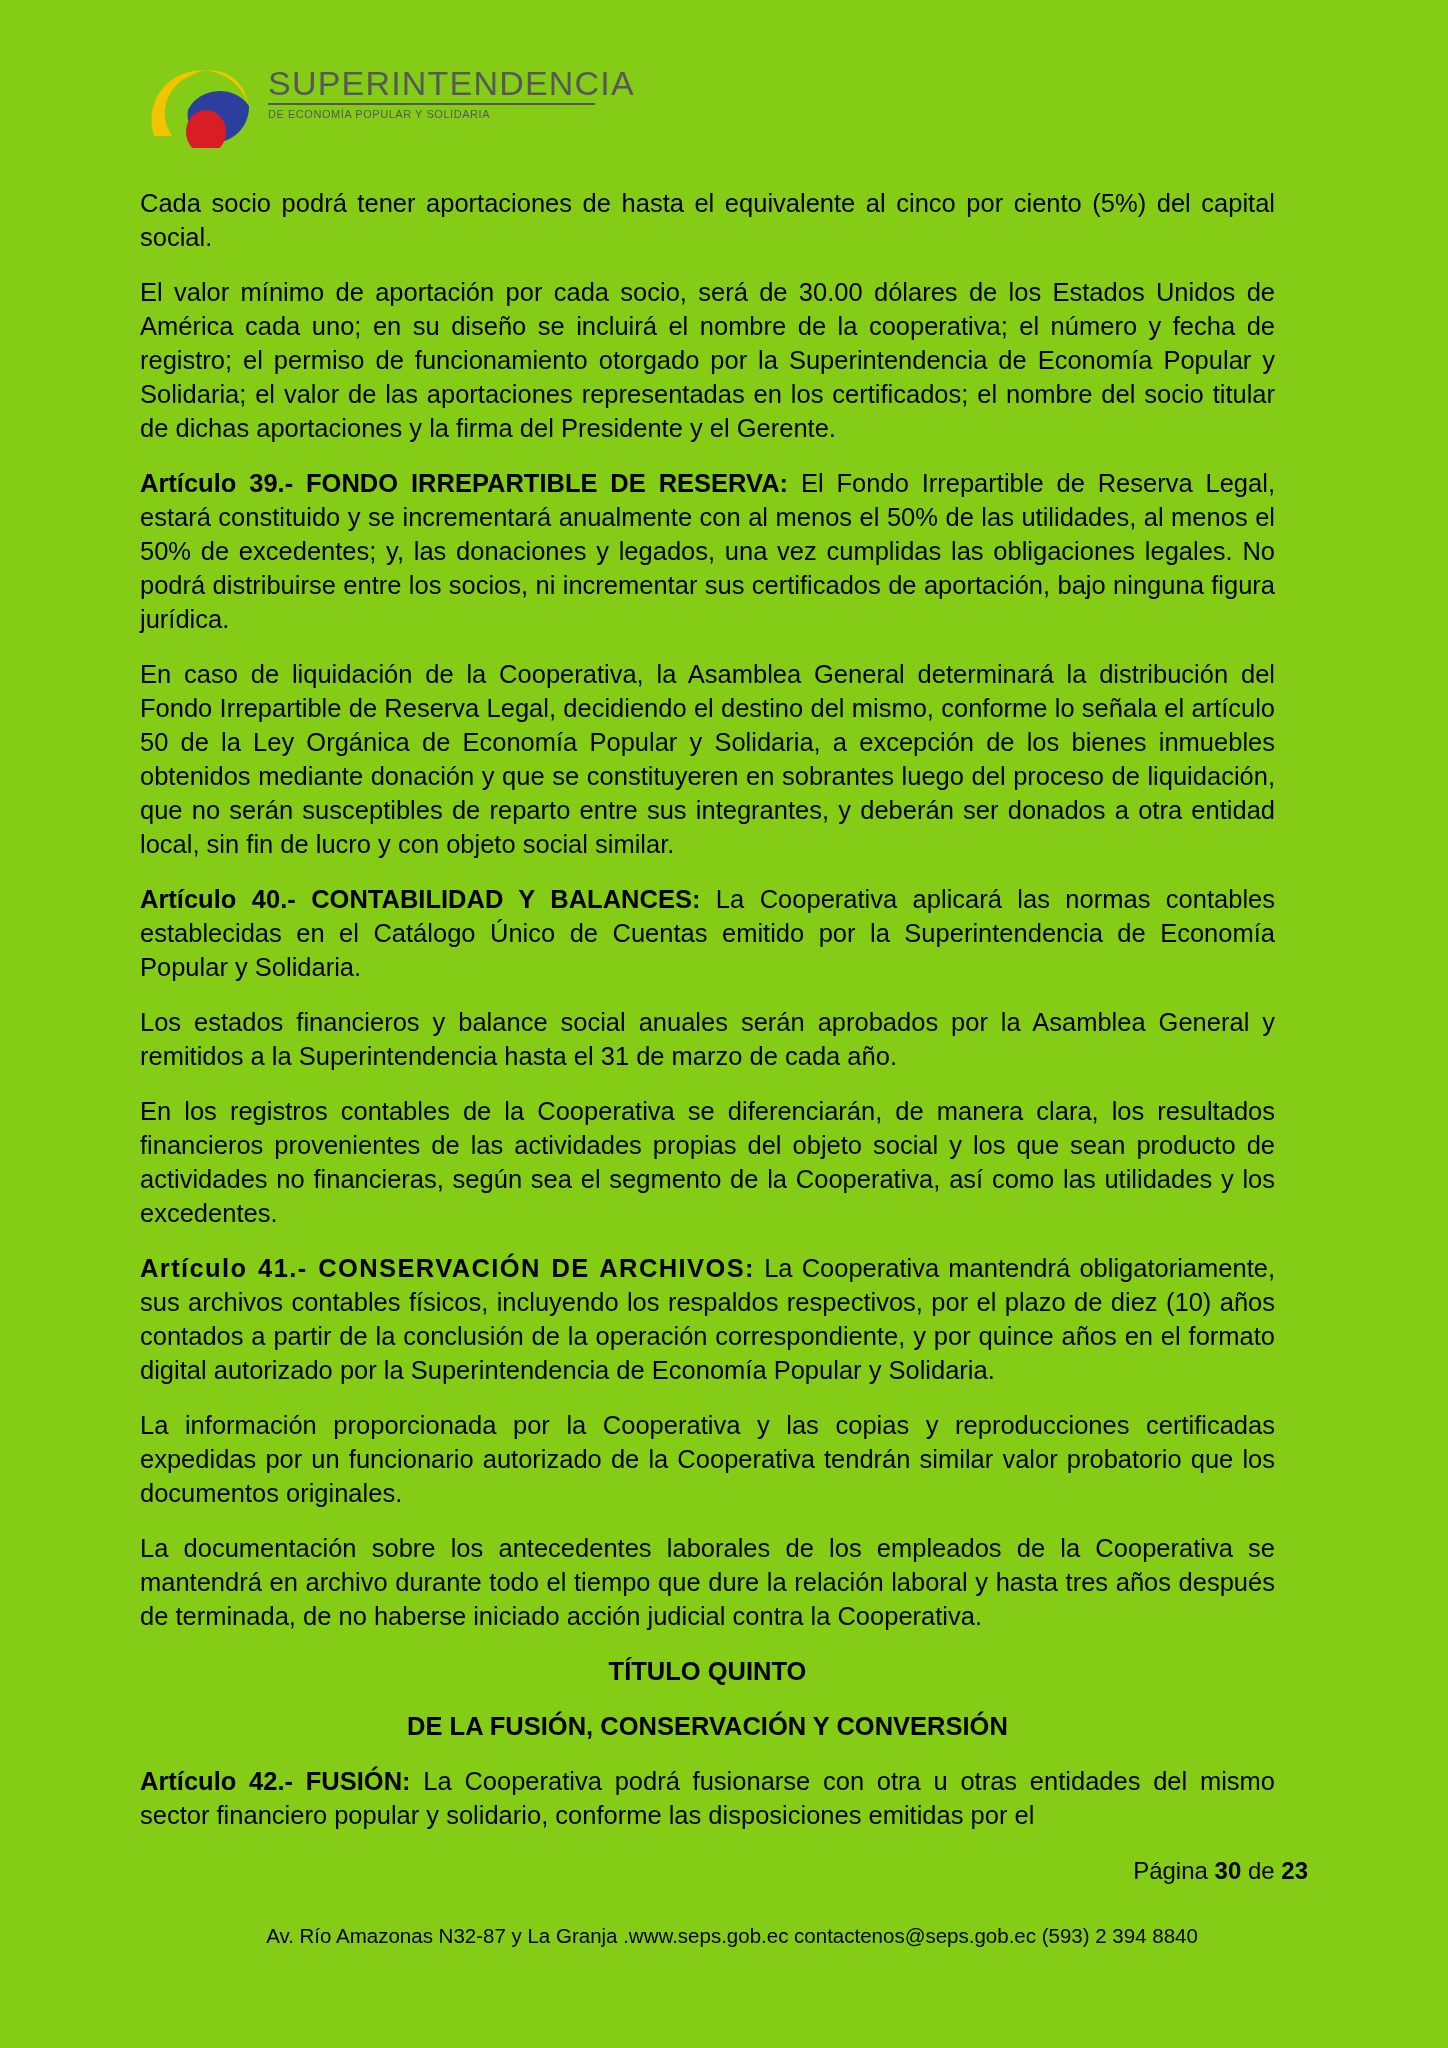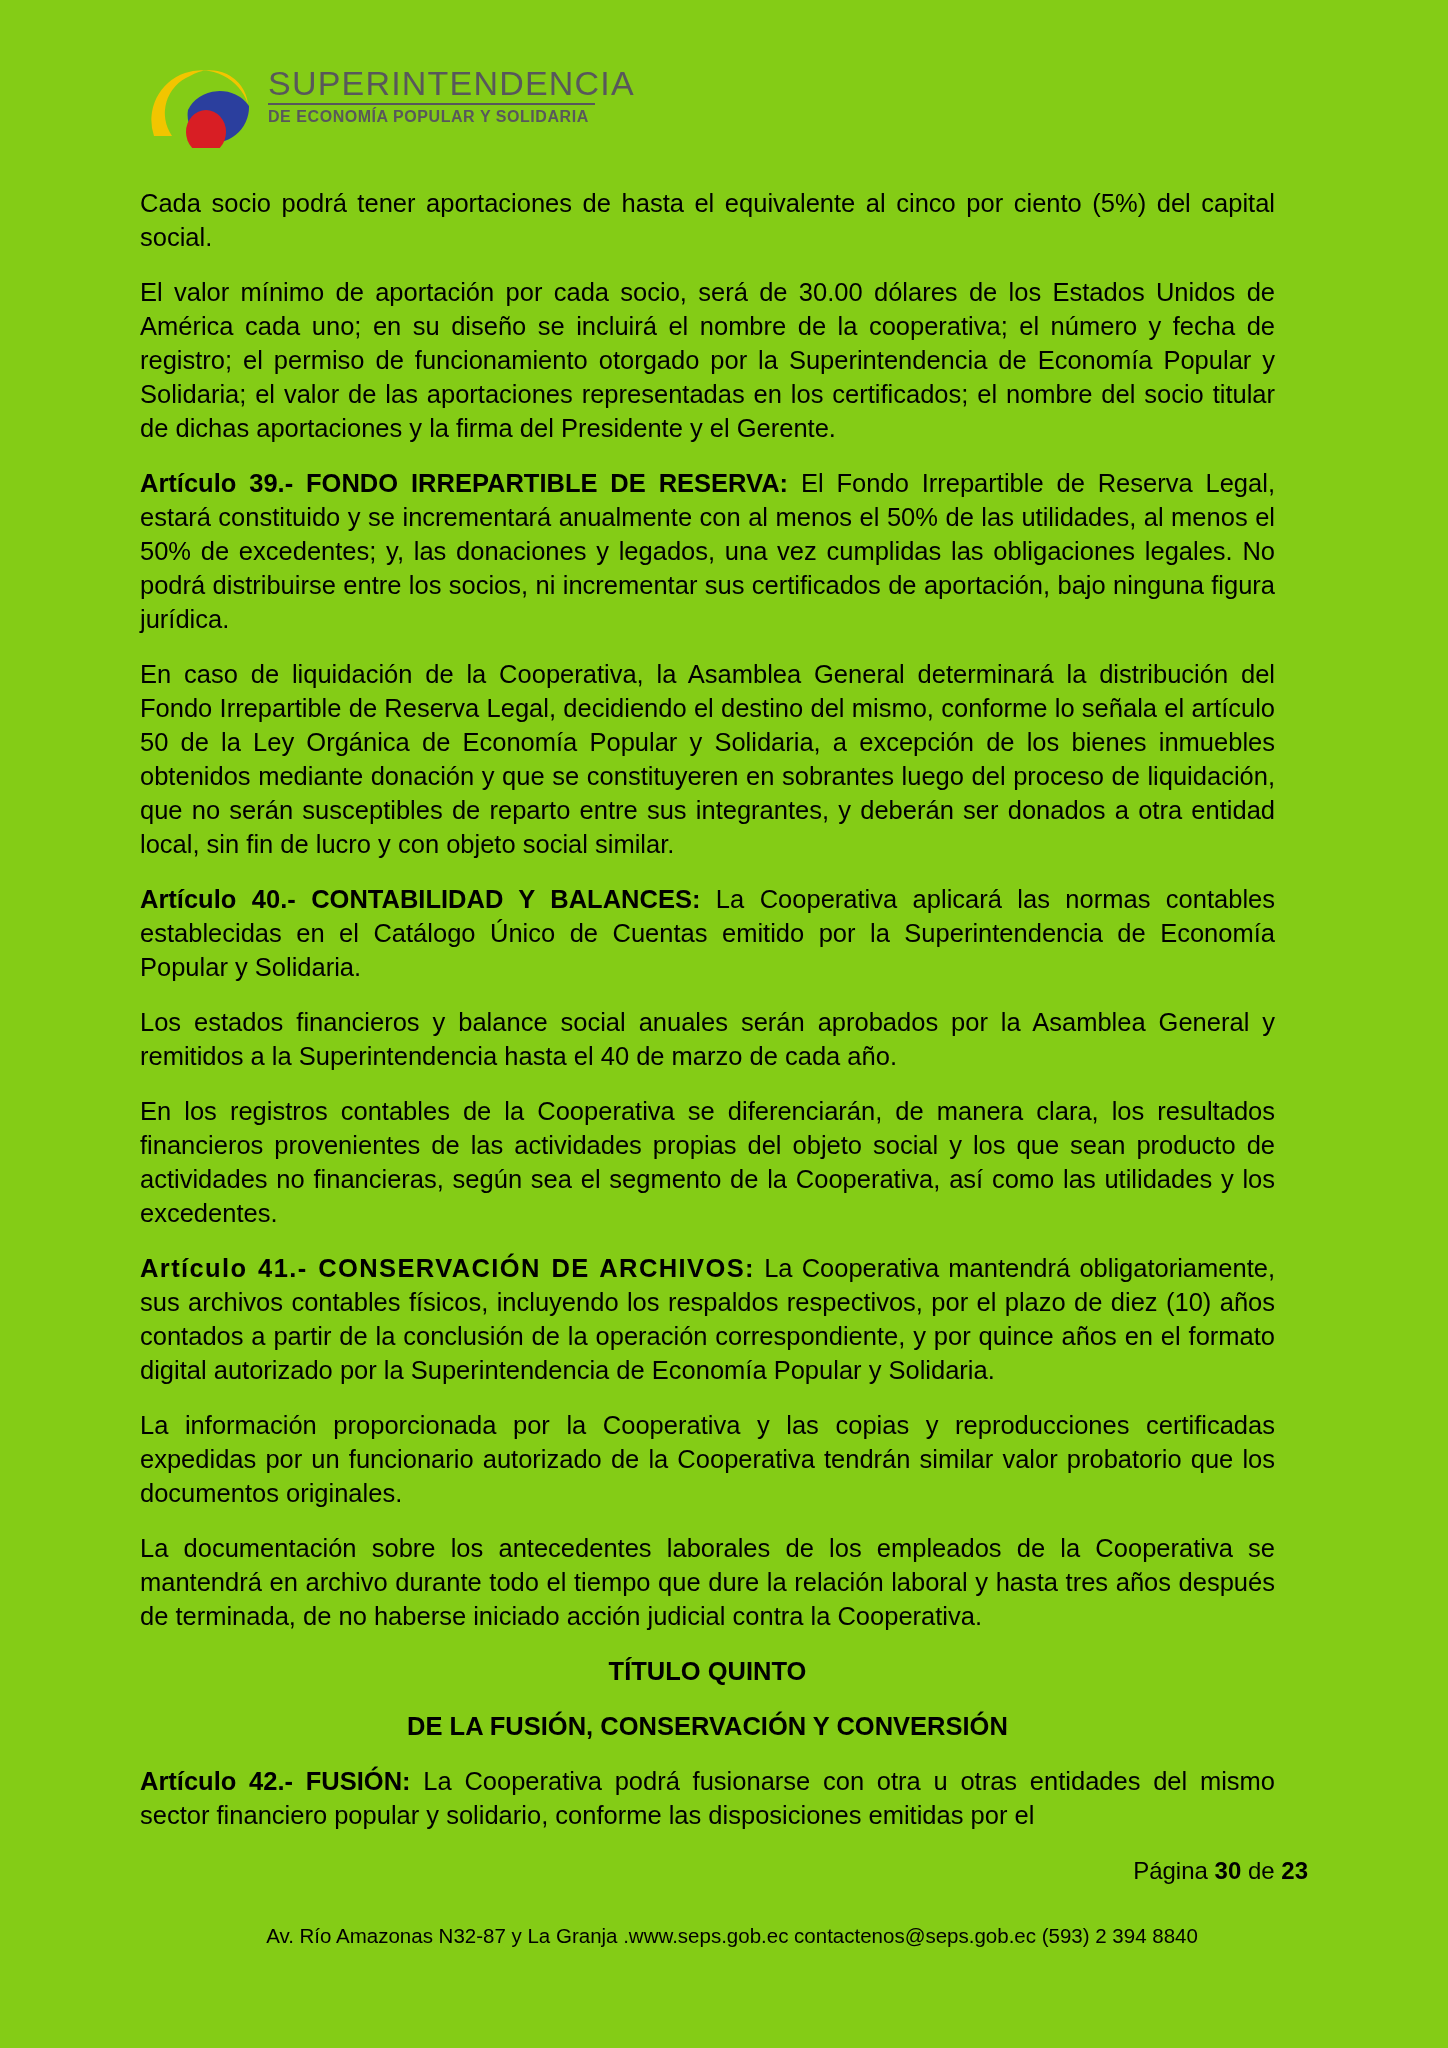--- a/index.html
+++ b/index.html
@@ -51,26 +51,26 @@
     font-weight: 400;
   }
   .logo-rule {
     width: 327px;
     height: 2px;
     background: #58585b;
     margin-top: 3px;
   }
   .logo-sub {
     font-family: "Liberation Sans", sans-serif;
-    font-size: 16px;
+    font-size: 11px;
     letter-spacing: 0.55px;
     color: #58585b;
     margin-top: 3px;
     white-space: nowrap;
-    font-weight: 700;
+    font-weight: 400;
   }
 
   
   .content {
     position: absolute;
     left: 140px;
     top: 186px;
     width: 1135px;
   }
   p.para {
@@ -146,21 +146,21 @@
     <p class="para"><span>Cada socio podrá tener aportaciones de hasta el equivalente al cinco por ciento (5%) del capital social.</span></p>
 
     <p class="para"><span>El valor mínimo de aportación por cada socio, será de 30.00 dólares de los Estados Unidos de América cada uno; en su diseño se incluirá el nombre de la cooperativa; el número y fecha de registro; el permiso de funcionamiento otorgado por la Superintendencia de Economía Popular y Solidaria; el valor de las aportaciones representadas en los certificados; el nombre del socio titular de dichas aportaciones y la firma del Presidente y el Gerente.</span></p>
 
     <p class="para"><span class="b">Artículo 39.- FONDO IRREPARTIBLE DE RESERVA:</span><span> El Fondo Irrepartible de Reserva Legal, estará constituido y se incrementará anualmente con al menos el 50% de las utilidades, al menos el 50% de excedentes; y, las donaciones y legados, una vez cumplidas las obligaciones legales. No podrá distribuirse entre los socios, ni incrementar sus certificados de aportación, bajo ninguna figura jurídica.</span></p>
 
     <p class="para"><span>En caso de liquidación de la Cooperativa, la Asamblea General determinará la distribución del Fondo Irrepartible de Reserva Legal, decidiendo el destino del mismo, conforme lo señala el artículo 50 de la Ley Orgánica de Economía Popular y Solidaria, a excepción de los bienes inmuebles obtenidos mediante donación y que se constituyeren en sobrantes luego del proceso de liquidación,  que no serán susceptibles de reparto entre sus integrantes, y deberán ser donados a otra entidad local, sin fin de lucro y con objeto social similar.</span></p>
 
     <p class="para"><span class="b">Artículo 40.- CONTABILIDAD Y BALANCES:</span><span> La Cooperativa aplicará las normas contables establecidas en el Catálogo Único de Cuentas emitido por la Superintendencia de Economía Popular y Solidaria.</span></p>
 
-    <p class="para"><span>Los estados financieros y balance social anuales serán aprobados por la Asamblea General y remitidos a la Superintendencia hasta el 40 de marzo de cada año.</span></p>
+    <p class="para"><span>Los estados financieros y balance social anuales serán aprobados por la Asamblea General y remitidos a la Superintendencia hasta el 31 de marzo de cada año.</span></p>
 
     <p class="para"><span>En los registros contables de la Cooperativa se diferenciarán, de manera clara, los resultados financieros provenientes de las actividades propias del objeto social y los que sean producto de actividades no financieras, según sea el segmento de la Cooperativa, así como las utilidades y los excedentes.</span></p>
 
     <p class="para"><span class="b-sp">Artículo 41.- CONSERVACIÓN DE ARCHIVOS:</span><span> La Cooperativa mantendrá obligatoriamente, sus archivos contables físicos, incluyendo los respaldos respectivos, por el plazo de diez (10) años contados a partir de la conclusión de la operación correspondiente, y por quince años en el formato digital autorizado por la Superintendencia de Economía Popular y Solidaria.</span></p>
 
     <p class="para"><span>La información proporcionada por la Cooperativa y las copias y reproducciones certificadas expedidas por un funcionario autorizado de la Cooperativa tendrán similar valor probatorio que los documentos originales.</span></p>
 
     <p class="para"><span>La documentación sobre los antecedentes laborales de los empleados de la Cooperativa se mantendrá en archivo durante todo el tiempo que dure la relación laboral y hasta tres años después de terminada, de no haberse iniciado acción judicial contra la Cooperativa.</span></p>
 
     <p class="center first">TÍTULO QUINTO</p>

